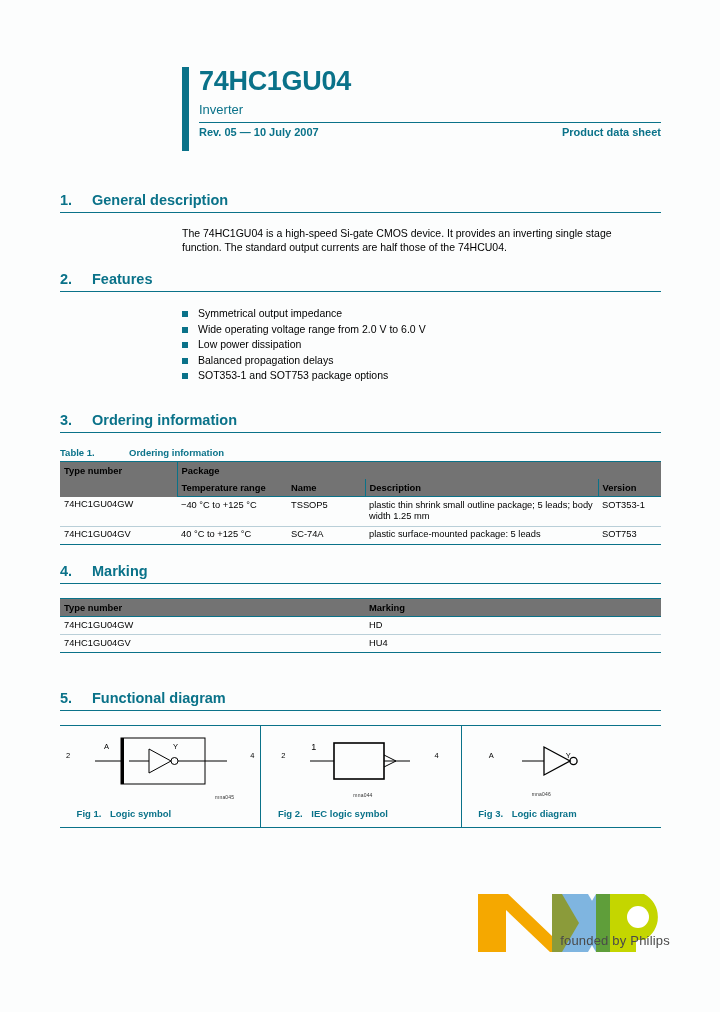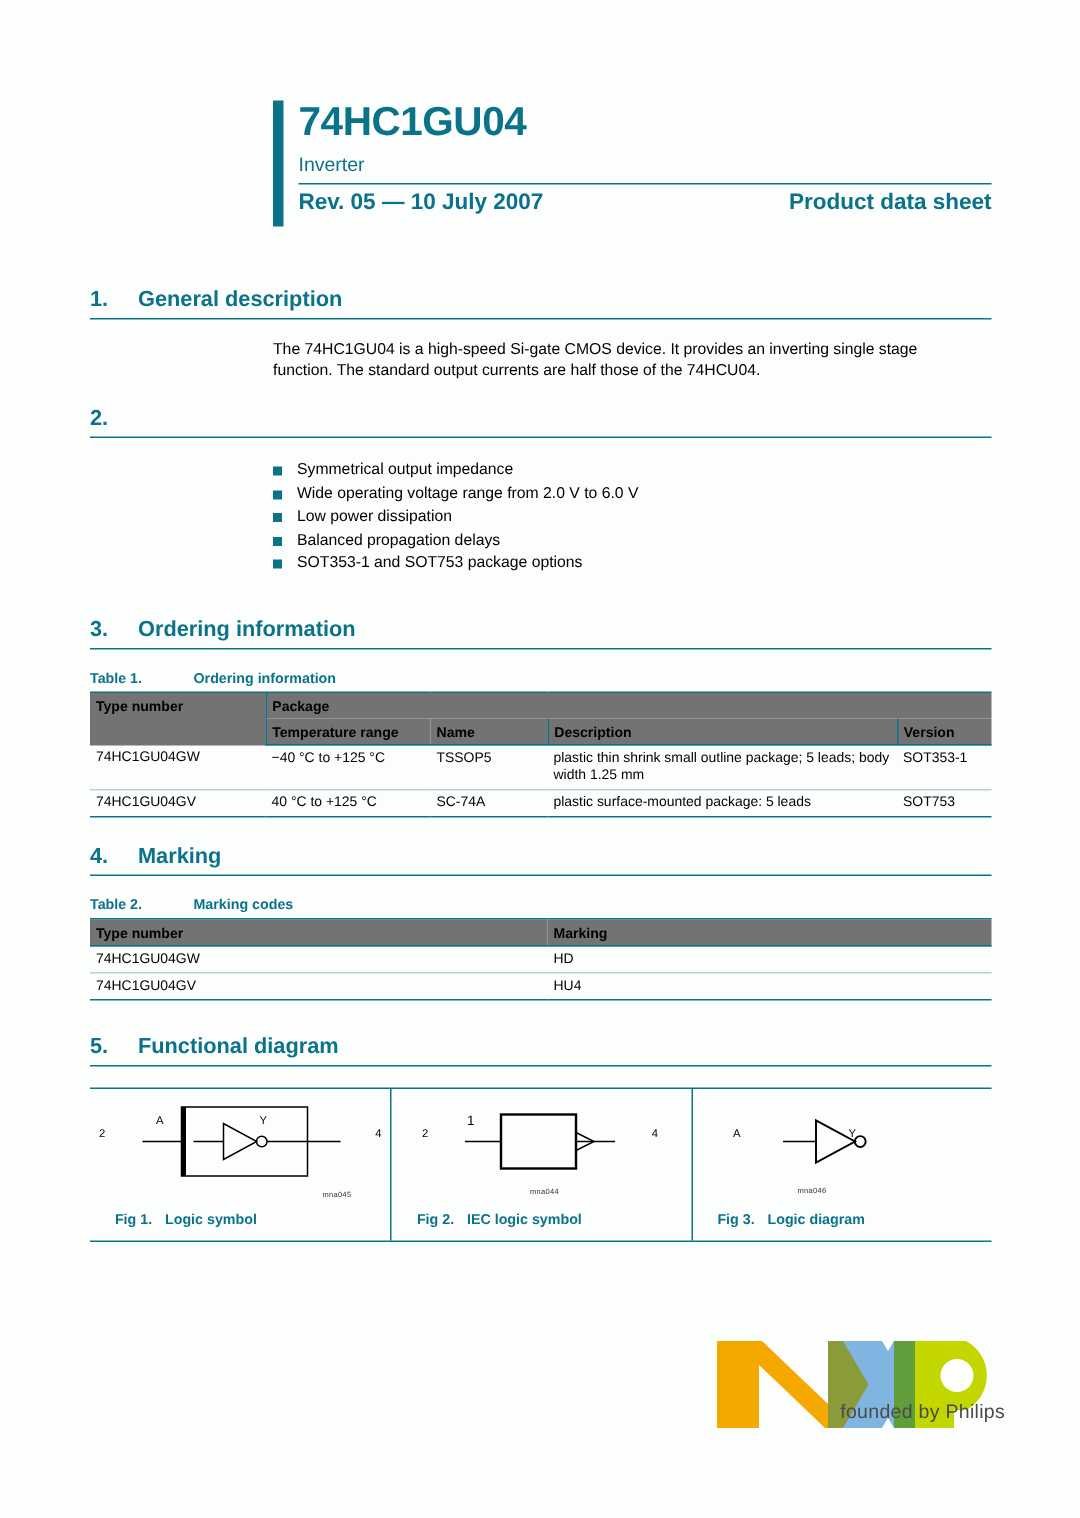--- a/index.html
+++ b/index.html
@@ -58,21 +58,21 @@
     margin: 6px 0 0 0;
     line-height: 15px;
   }
   .doc-revline {
     margin-top: 5px;
     border-top: 1.2px solid #0a7289;
     padding-top: 3px;
     display: flex;
     justify-content: space-between;
     align-items: baseline;
-    font-size: 15px;
+    font-size: 11px;
     font-weight: bold;
     color: #0a7289;
   }
 
   
   .section {
     position: absolute;
     left: 60px;
     width: 601px;
   }
@@ -240,20 +240,21 @@
     <div class="section-head">
       <span class="section-num">1.</span>
       <span class="section-title">General description</span>
     </div>
     <div class="body-text">The 74HC1GU04 is a high-speed Si-gate CMOS device. It provides an inverting single stage function. The standard output currents are half those of the 74HCU04.</div>
   </div>
 
   <div class="section" style="top:271px;">
     <div class="section-head">
       <span class="section-num">2.</span>
+      <span class="section-title">Features</span>
     </div>
     <ul class="features">
       <li class="feature-item">
         <span class="feature-bullet"></span>
         <span>Symmetrical output impedance</span>
       </li>
       <li class="feature-item">
         <span class="feature-bullet"></span>
         <span>Wide operating voltage range from 2.0 V to 6.0 V</span>
       </li>
@@ -324,24 +325,20 @@
     </div>
   </div>
 
   <div class="section" style="top:563px;">
     <div class="section-head">
       <span class="section-num">4.</span>
       <span class="section-title">Marking</span>
     </div>
 
     <div style="margin-top:14px;">
-      <div class="table-caption">
-        <span class="cap-label">Table 2.</span>
-        <span>Marking codes</span>
-      </div>
 
       <table class="dt">
         <colgroup>
           <col style="width:305px;">
           <col style="width:296px;">
         </colgroup>
         <thead>
           <tr class="hdr-top hdr-sub">
             <th>Type number</th>
             <th>Marking</th>

